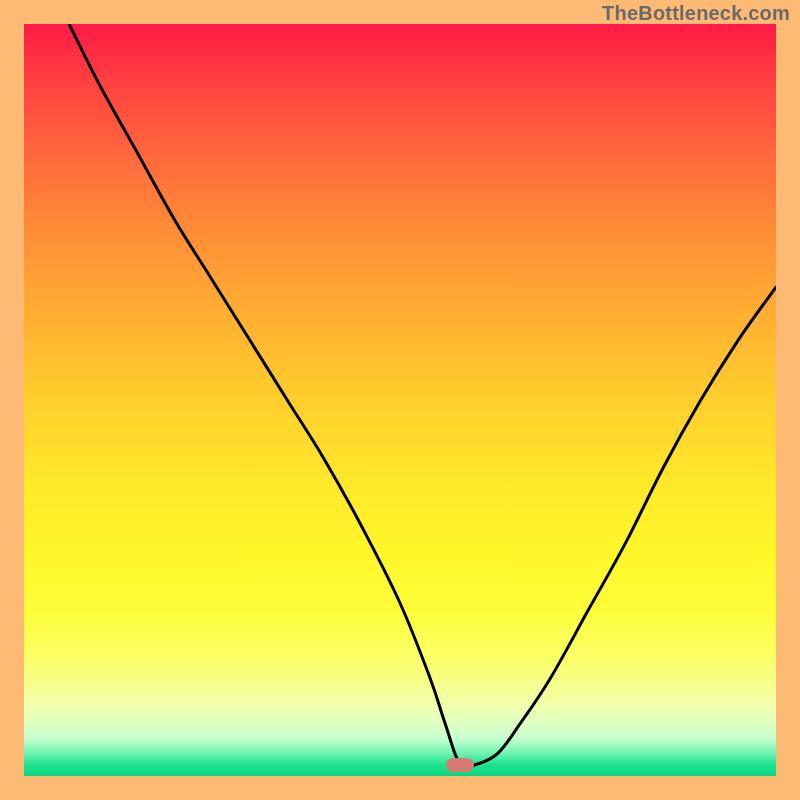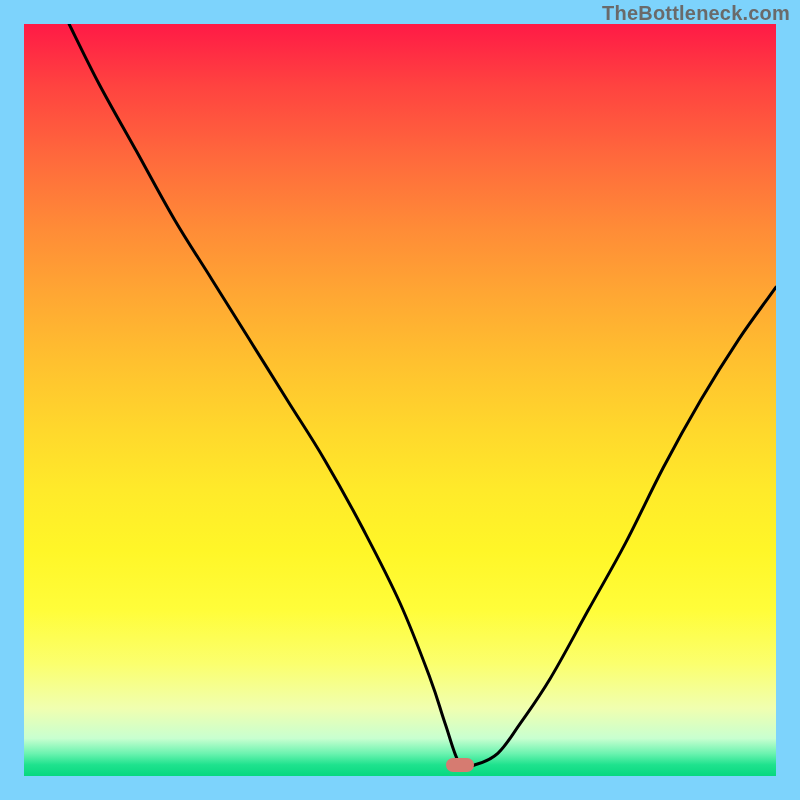--- a/index.html
+++ b/index.html
@@ -8,21 +8,21 @@
     width: 800px;
     height: 800px;
     background: #000;
     font-family: Arial, Helvetica, sans-serif;
     overflow: hidden;
   }
   .frame {
     position: relative;
     width: 800px;
     height: 800px;
-    background: #7dd3fc;
+    background: #fdba74;
   }
   .watermark {
     position: absolute;
     top: 2px;
     right: 10px;
     color: #6a6a6a;
     font-size: 20px;
     font-weight: 600;
     letter-spacing: 0.2px;
     z-index: 20;

